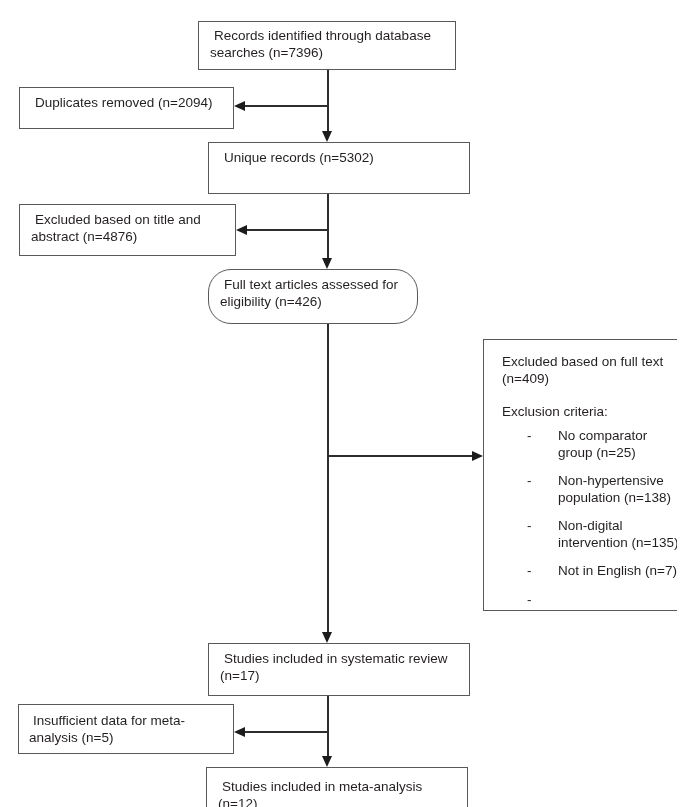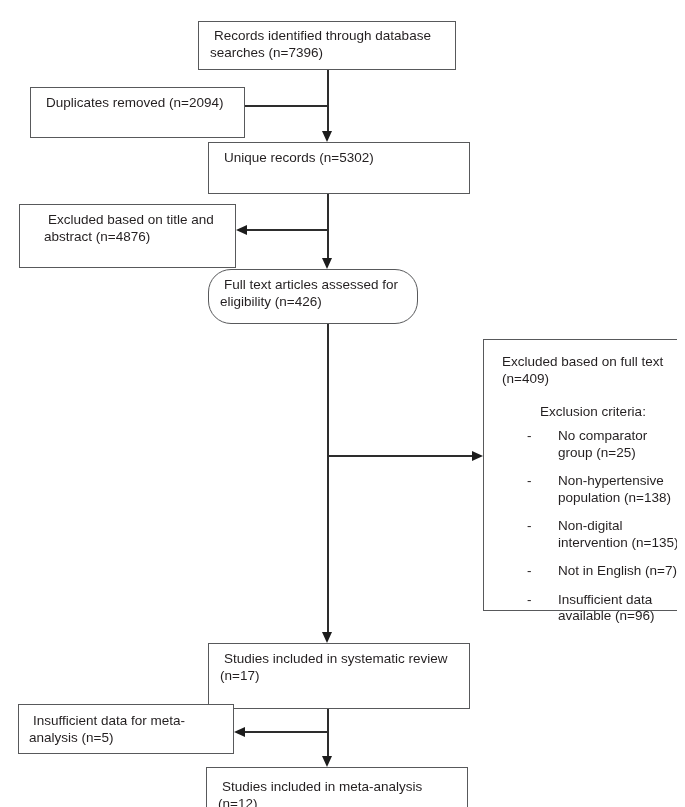--- a/index.html
+++ b/index.html
@@ -18,26 +18,26 @@
     line-height: 16.5px;
   }
   .flow-box {
     position: absolute;
     background: #ffffff;
     border: 1.5px solid #58595b;
     color: #231f20;
   }
   
   .box-records      { left:182px; top:5px;   width:258px; height:49px;  padding:6px 12px 0 11px; }
-  .box-duplicates   { left:14px;   top:71px;  width:215px; height:51px;  padding:7px 8px 0 11px; }
+  .box-duplicates   { left:3px;   top:71px;  width:215px; height:42px;  padding:7px 8px 0 11px; }
   .box-unique       { left:192px; top:126px; width:262px; height:52px;  padding:7px 10px 16px 11px; }
-  .box-title-abs    { left:3px;   top:188px; width:217px; height:64px;  padding:7px 8px 0 24px; }
+  .box-title-abs    { left:3px;   top:188px; width:217px; height:52px;  padding:7px 8px 0 11px; }
   .box-fulltext     { left:192px; top:253px; width:210px; height:55px;  padding:7px 10px 0 11px;border-radius:23px; }
   .box-excl-full    { left:467px; top:323px; width:214px; height:272px; padding:10px 8px 0 14px; }
-  .box-sysreview    { left:192px; top:627px; width:262px; height:66px;  padding:7px 10px 0 11px; }
+  .box-sysreview    { left:192px; top:627px; width:262px; height:53px;  padding:7px 10px 0 11px; }
   .box-insuff       { left:2px;   top:688px; width:216px; height:50px;  padding:8px 8px 0 10px; }
   .box-meta         { left:190px; top:751px; width:262px; height:53px;  padding:11px 10px 10px 11px; }
 
   
   .line {
     position: absolute;
     background: #2d2d2d;
   }
   .vline { width: 1.5px; }
   .hline { height: 1.5px; }
@@ -70,21 +70,21 @@
   .ah-unique    { left:306px; top:115px; }
   .ah-fulltext  { left:306px; top:242px; }
   .ah-sys       { left:306px; top:616px; }
   .ah-meta      { left:306px; top:740px; }
   .ah-dup       { left:218px; top:84.5px; }
   .ah-titleabs  { left:220px; top:208.5px; }
   .ah-exclfull  { left:456px; top:434.5px; }
   .ah-insuff    { left:218px; top:710.5px; }
 
   
-  .criteria-heading { margin-top: 16.5px; text-align: center; }
+  .criteria-heading { margin-top: 16.5px; }
   .criteria-list { list-style: none; margin: 0; padding: 0; }
   .criteria-list li {
     display: flex;
     padding-left: 21px;
   }
   .criteria-list .dash {
     flex: 0 0 23px;
     width: 23px;
   }
   .criteria-list .item-text { flex: 1 1 auto; }
@@ -147,21 +147,20 @@
       <li>
         <span class="dash">-</span>
         <span class="item-text">Non-digital intervention (n=135)</span>
       </li>
       <li>
         <span class="dash">-</span>
         <span class="item-text">Not in English (n=7)</span>
       </li>
       <li>
         <span class="dash">-</span>
-        <span class="item-text">Insufficient data available (n=96)</span>
       </li>
     </ul>
   </div>
 
   <div class="flow-box box-sysreview">
     <span>Studies included in systematic review (n=17)</span>
   </div>
 
   <div class="flow-box box-insuff">
     <span>Insufficient data for meta-analysis (n=5)</span>

